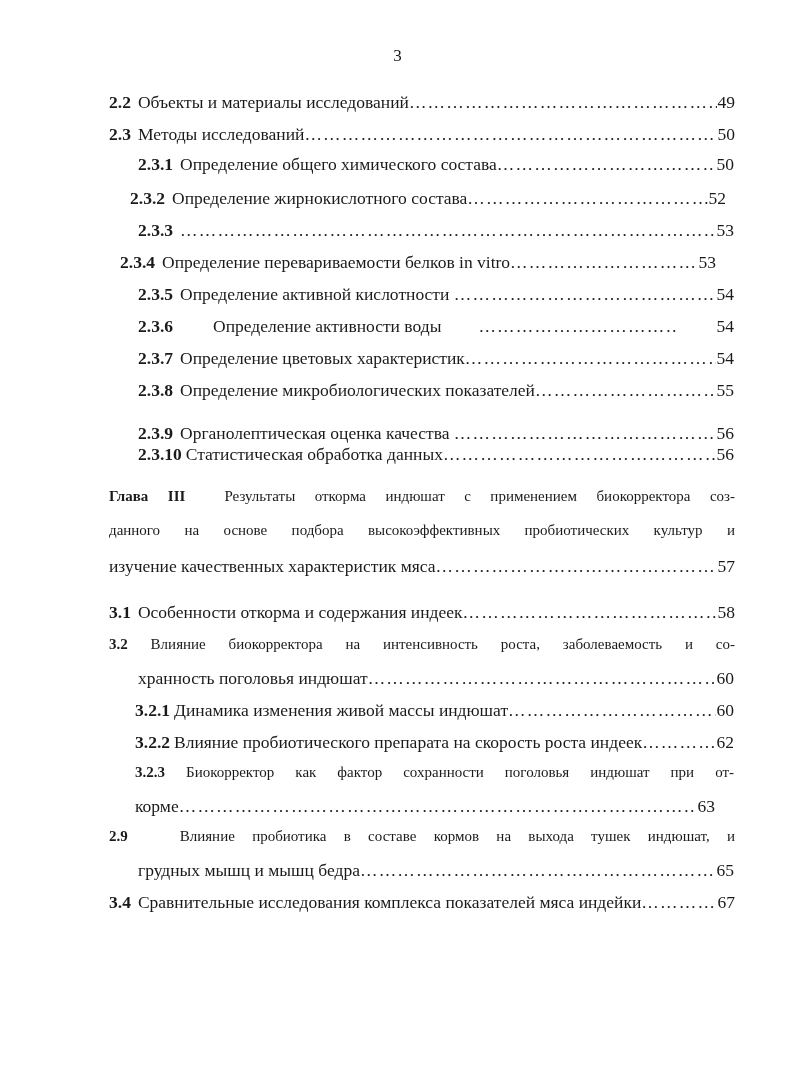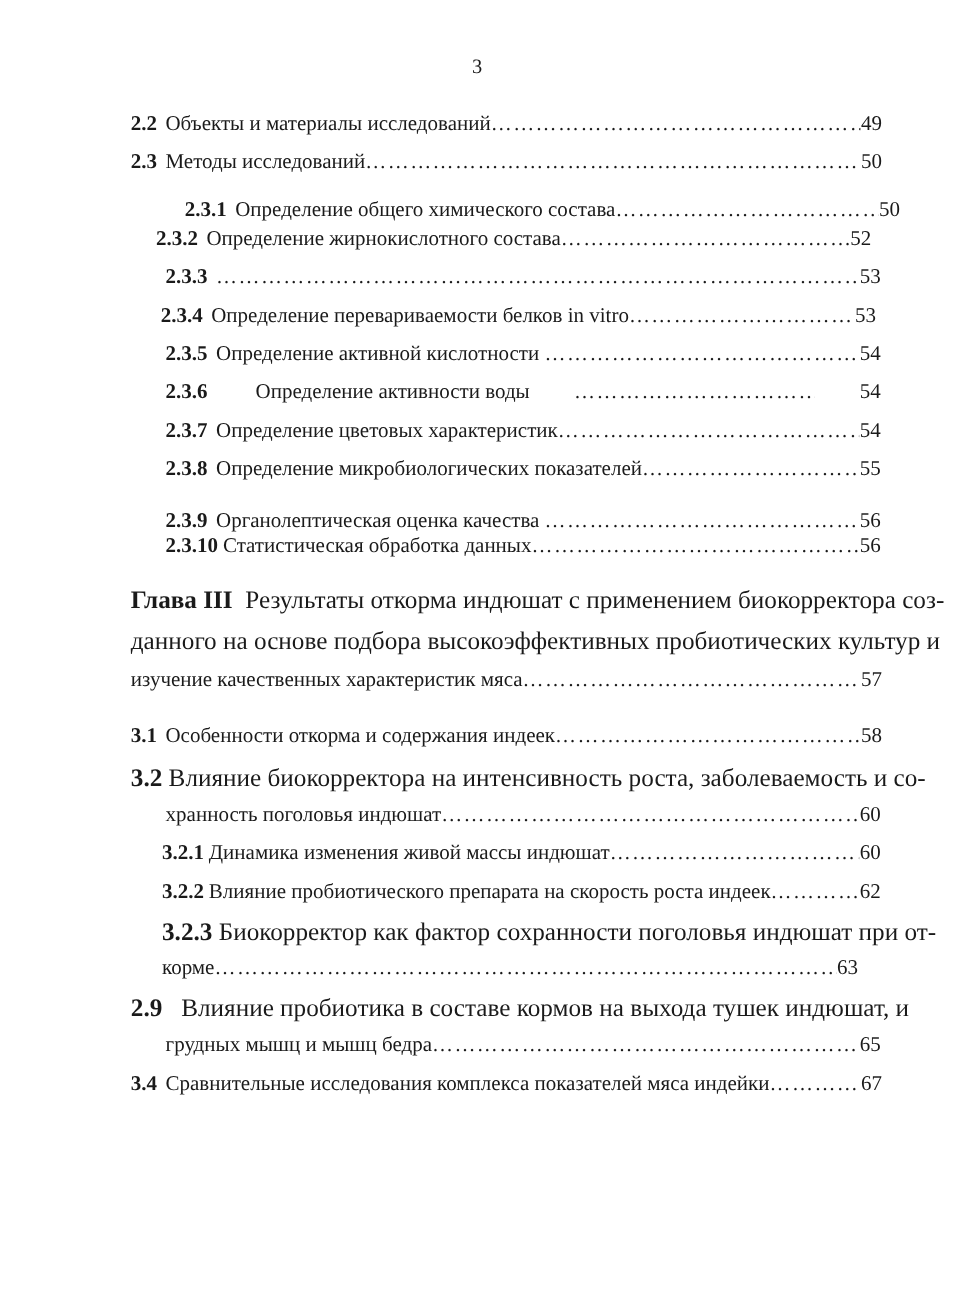--- a/index.html
+++ b/index.html
@@ -4,21 +4,21 @@
   <style>
     html, body { margin: 0; padding: 0; background: #ffffff; }
     body { width: 795px; height: 1078px; position: relative; overflow: hidden;
       font-family: "Liberation Serif", "DejaVu Serif", serif; color: #1a1a1a; }
     .page-number { position: absolute; top: 46px; left: 0; width: 795px; text-align: center; font-size: 17px; }
     .line { position: absolute; font-size: 17.5px; white-space: nowrap; display: flex; align-items: baseline; }
     .line .num { font-weight: bold; margin-right: 7px; }
     .line .dots { flex: 1; overflow: hidden; white-space: nowrap; letter-spacing: 1.2px; color: #1a1a1a; }
     .line .dots::after { content: "………………………………………………………………………………………………………………………………………………………………"; }
     .line .pg { margin-left: 1px; }
-    .text-line { position: absolute; font-size: 21px; white-space: nowrap; text-align: justify; text-align-last: justify; }
+    .text-line { position: absolute; font-size: 15px; white-space: nowrap; text-align: justify; text-align-last: justify; }
     .text-line .num { font-weight: bold; }
   </style>
 </head>
 <body>
 
 <div class="page-number">3</div>
 
 <div class="line" style="top:92px; left:109px; width:626px;">
   <span class="num">2.2</span>
   <span>Объекты и материалы исследований</span>
@@ -26,41 +26,41 @@
   <span class="pg">49</span>
 </div>
 
 <div class="line" style="top:124px; left:109px; width:626px;">
   <span class="num">2.3</span>
   <span>Методы исследований</span>
   <span class="dots"></span>
   <span class="pg">50</span>
 </div>
 
-<div class="line" style="top:164px; left:138px; width:596px;margin-left:16px;">
+<div class="line" style="top:154px; left:138px; width:596px;">
   <span class="num">2.3.1</span>
   <span>Определение общего химического состава</span>
   <span class="dots"></span>
   <span class="pg">50</span>
 </div>
 
 <div class="line" style="top:188px; left:130px; width:596px;">
   <span class="num">2.3.2</span>
   <span>Определение жирнокислотного состава</span>
   <span class="dots"></span>
   <span class="pg">52</span>
 </div>
 
 <div class="line" style="top:220px; left:138px; width:596px;">
   <span class="num">2.3.3</span>
   <span class="dots"></span>
   <span class="pg">53</span>
 </div>
 
-<div class="line" style="top:252px; left:134px; width:596px;align-items:center;">
+<div class="line" style="top:252px; left:120px; width:596px;align-items:center;">
   <span class="num">2.3.4</span>
   <span>Определение перевариваемости белков in vitro</span>
   <span class="dots"></span>
   <span class="pg">53</span>
 </div>
 
 <div class="line" style="top:284px; left:138px; width:596px;">
   <span class="num">2.3.5</span>
   <span style="white-space:pre;">Определение активной кислотности </span>
   <span class="dots"></span>

